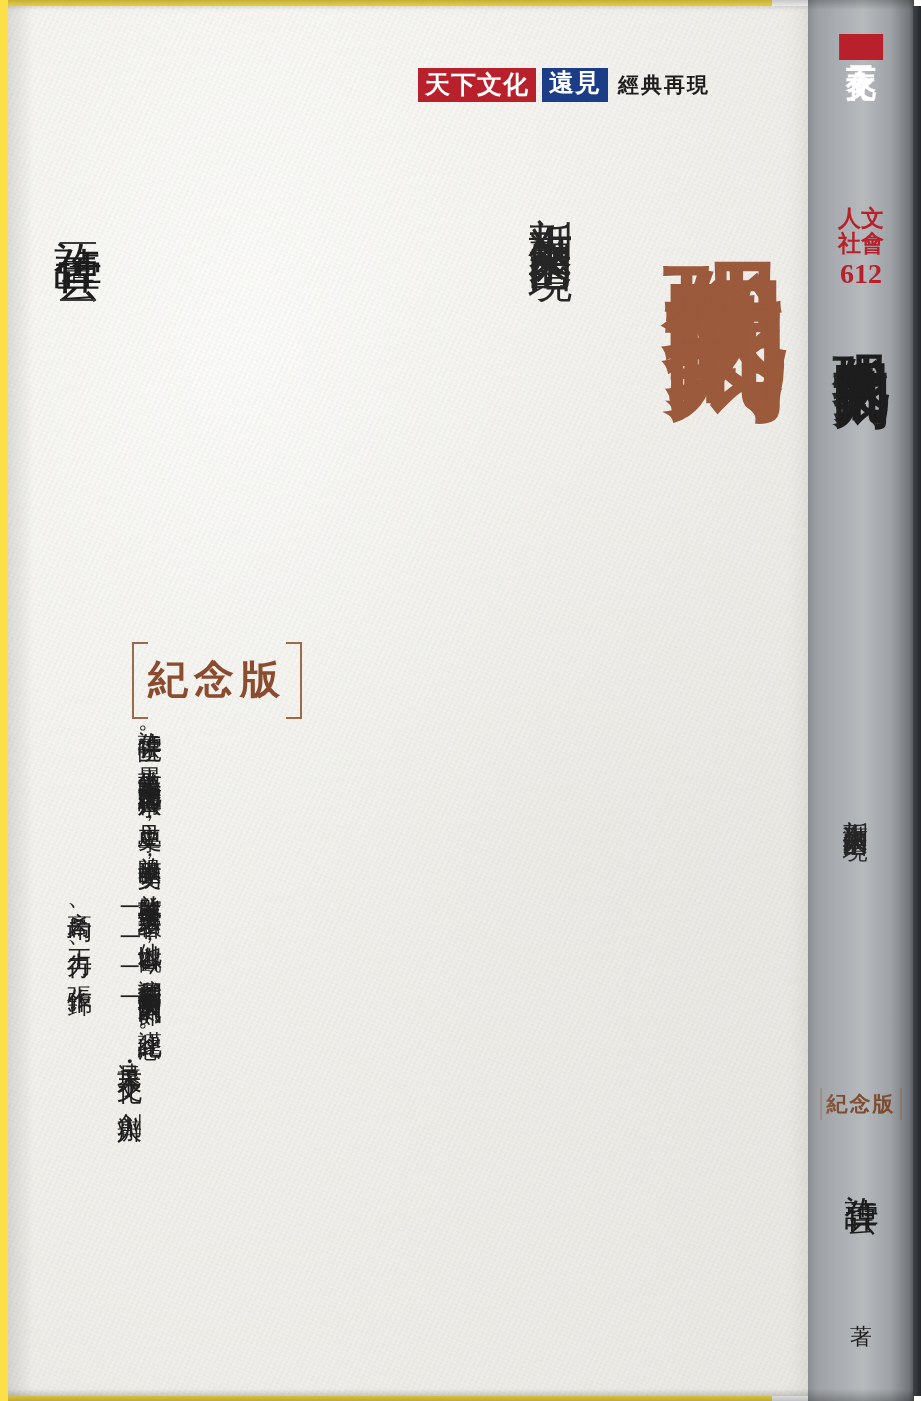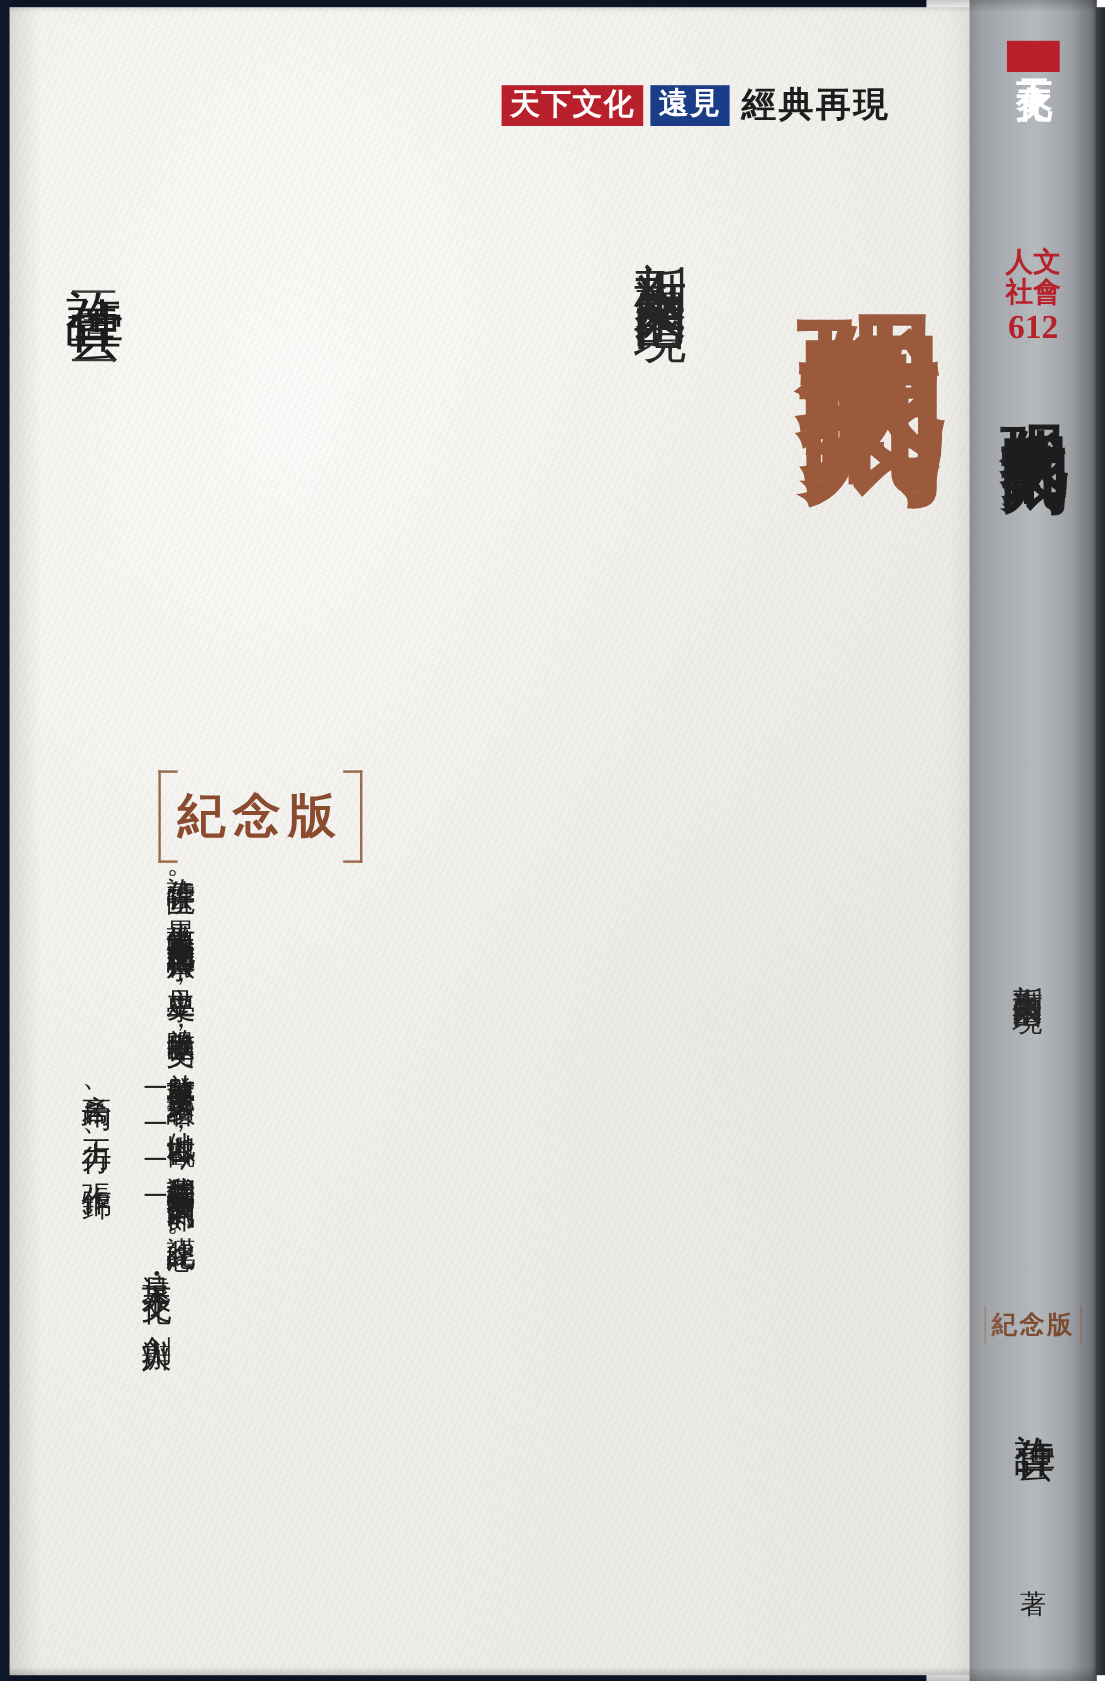--- a/index.html
+++ b/index.html
@@ -11,21 +11,21 @@
     width: 921px;
     height: 1401px;
     font-family: "Liberation Serif", "DejaVu Serif", serif;
     overflow: hidden;
   }
 
   .book-stage {
     position: relative;
     width: 772px;
     height: 1401px;
-    background: #0f172a;
+    background: #fde047;
   }
 
   
   .front-cover {
     position: absolute;
     left: 8px;
     top: 6px;
     width: 800px;
     height: 1390px;
     background:
@@ -81,21 +81,21 @@
     font-weight: bold;
     font-size: 25px;
     letter-spacing: 1px;
     padding: 4px 7px 5px 7px;
     line-height: 1;
     white-space: nowrap;
   }
   .classic-reissue {
     color: #1d1d1d;
     font-weight: bold;
-    font-size: 29px;
+    font-size: 21px;
     letter-spacing: 2px;
     white-space: nowrap;
     margin-left: 4px;
   }
 
   
   .main-title {
     position: absolute;
     top: 160px;
     left: 600px;

